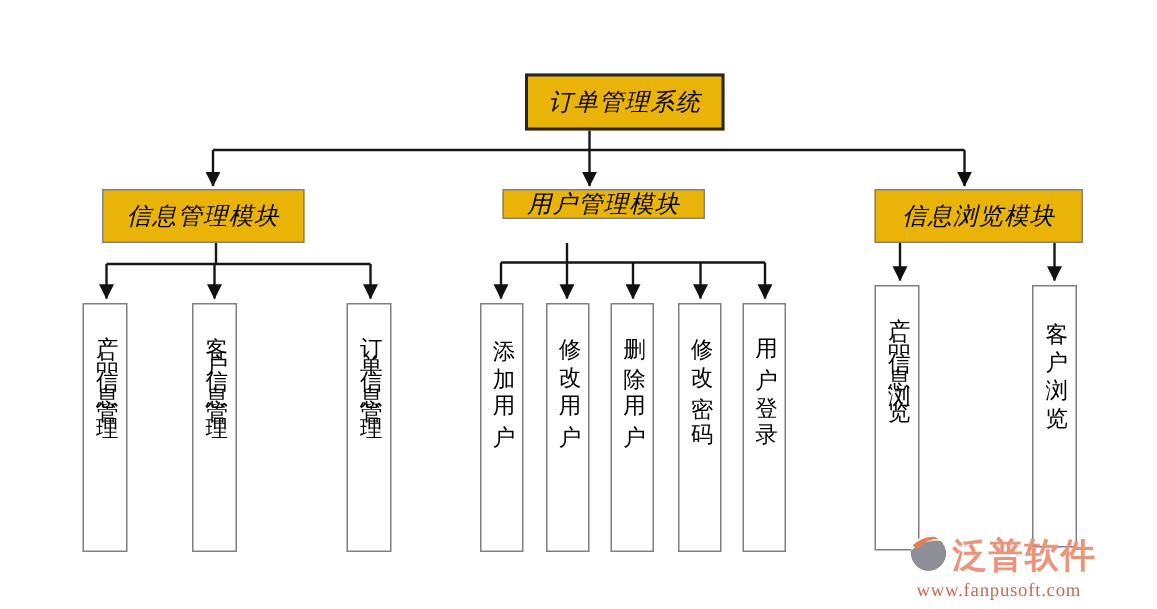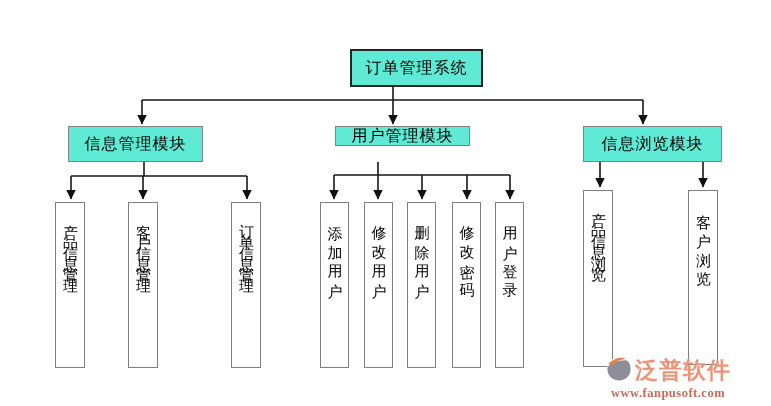--- a/index.html
+++ b/index.html
@@ -2,23 +2,23 @@
 <html><head>
 <meta charset="utf-8">
 <style>
   html,body{margin:0;padding:0;background:#fff;}
   #canvas{
     position:relative;width:771px;height:406px;background:#ffffff;
     font-family:"Liberation Serif","DejaVu Serif",serif;overflow:hidden;
   }
   #wires{position:absolute;left:0;top:0;width:771px;height:406px;}
   .box{
-    position:absolute;background:#5eead4;border:1px solid #7f7f7f;
+    position:absolute;background:#eab308;border:1px solid #7f7f7f;
     display:flex;align-items:center;justify-content:center;
-    color:#000;box-sizing:border-box;
+    color:#000;box-sizing:border-box;font-style:italic;
   }
   .root-box{border:2px solid #262626;font-size:16px;letter-spacing:1px;}
   .mod-box{font-size:16px;letter-spacing:1px;border-color:#828282;}
   .leaf{
     position:absolute;background:#ffffff;border:1px solid #7f7f7f;
     box-sizing:border-box;display:flex;justify-content:center;
   }
   .leaf span{
     writing-mode:vertical-rl;text-orientation:upright;
     font-size:15px;color:#000;
@@ -27,21 +27,21 @@
   .leaf.p4 span{letter-spacing:19px;padding-top:11px;}
   
   .watermark{position:absolute;left:605px;top:354px;width:141px;height:50px;}
   .wm-row{position:absolute;left:0;top:0;display:flex;align-items:center;}
   .wm-brand{
     font-size:23px;font-weight:bold;color:#ec9479;letter-spacing:1px;
     font-family:"Liberation Serif","DejaVu Serif",serif;line-height:1;
     margin-left:2px;margin-top:4px;
   }
   .wm-url{
-    position:absolute;left:6px;top:32px;font-size:12.5px;font-weight:bold;
+    position:absolute;left:6px;top:32px;font-size:12.5px;font-weight:normal;
     color:#c96a57;letter-spacing:0.5px;
     font-family:"Liberation Serif","DejaVu Serif",serif;
   }
 </style>
 </head>
 <body>
 
 <div id="canvas">
 
   <svg id="wires" viewBox="0 0 771 406">

